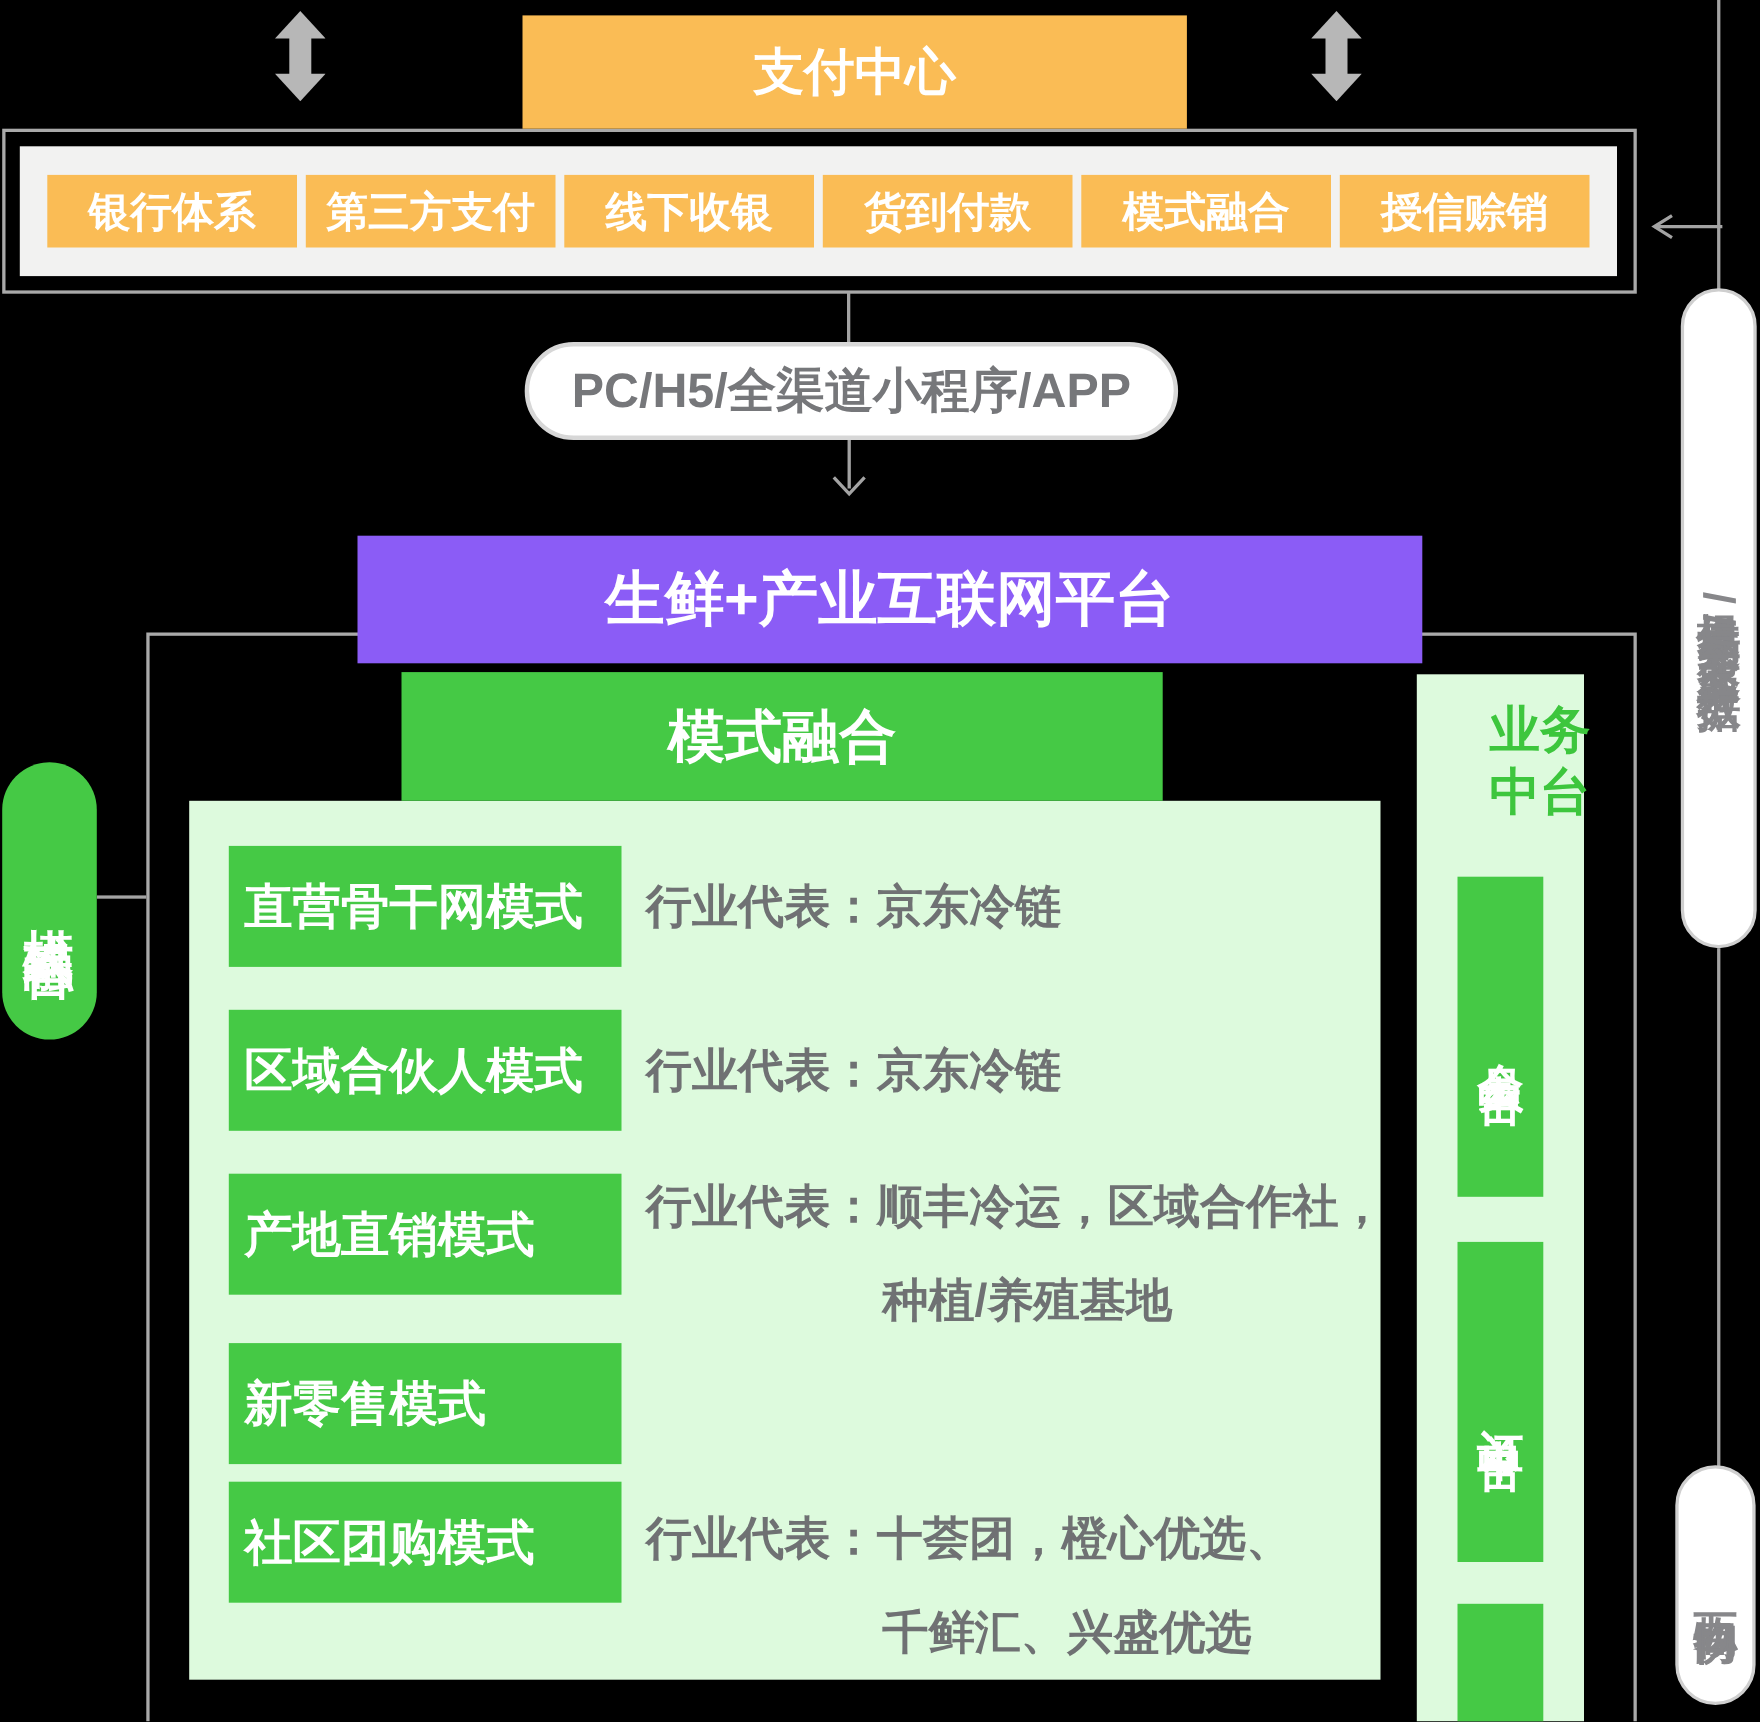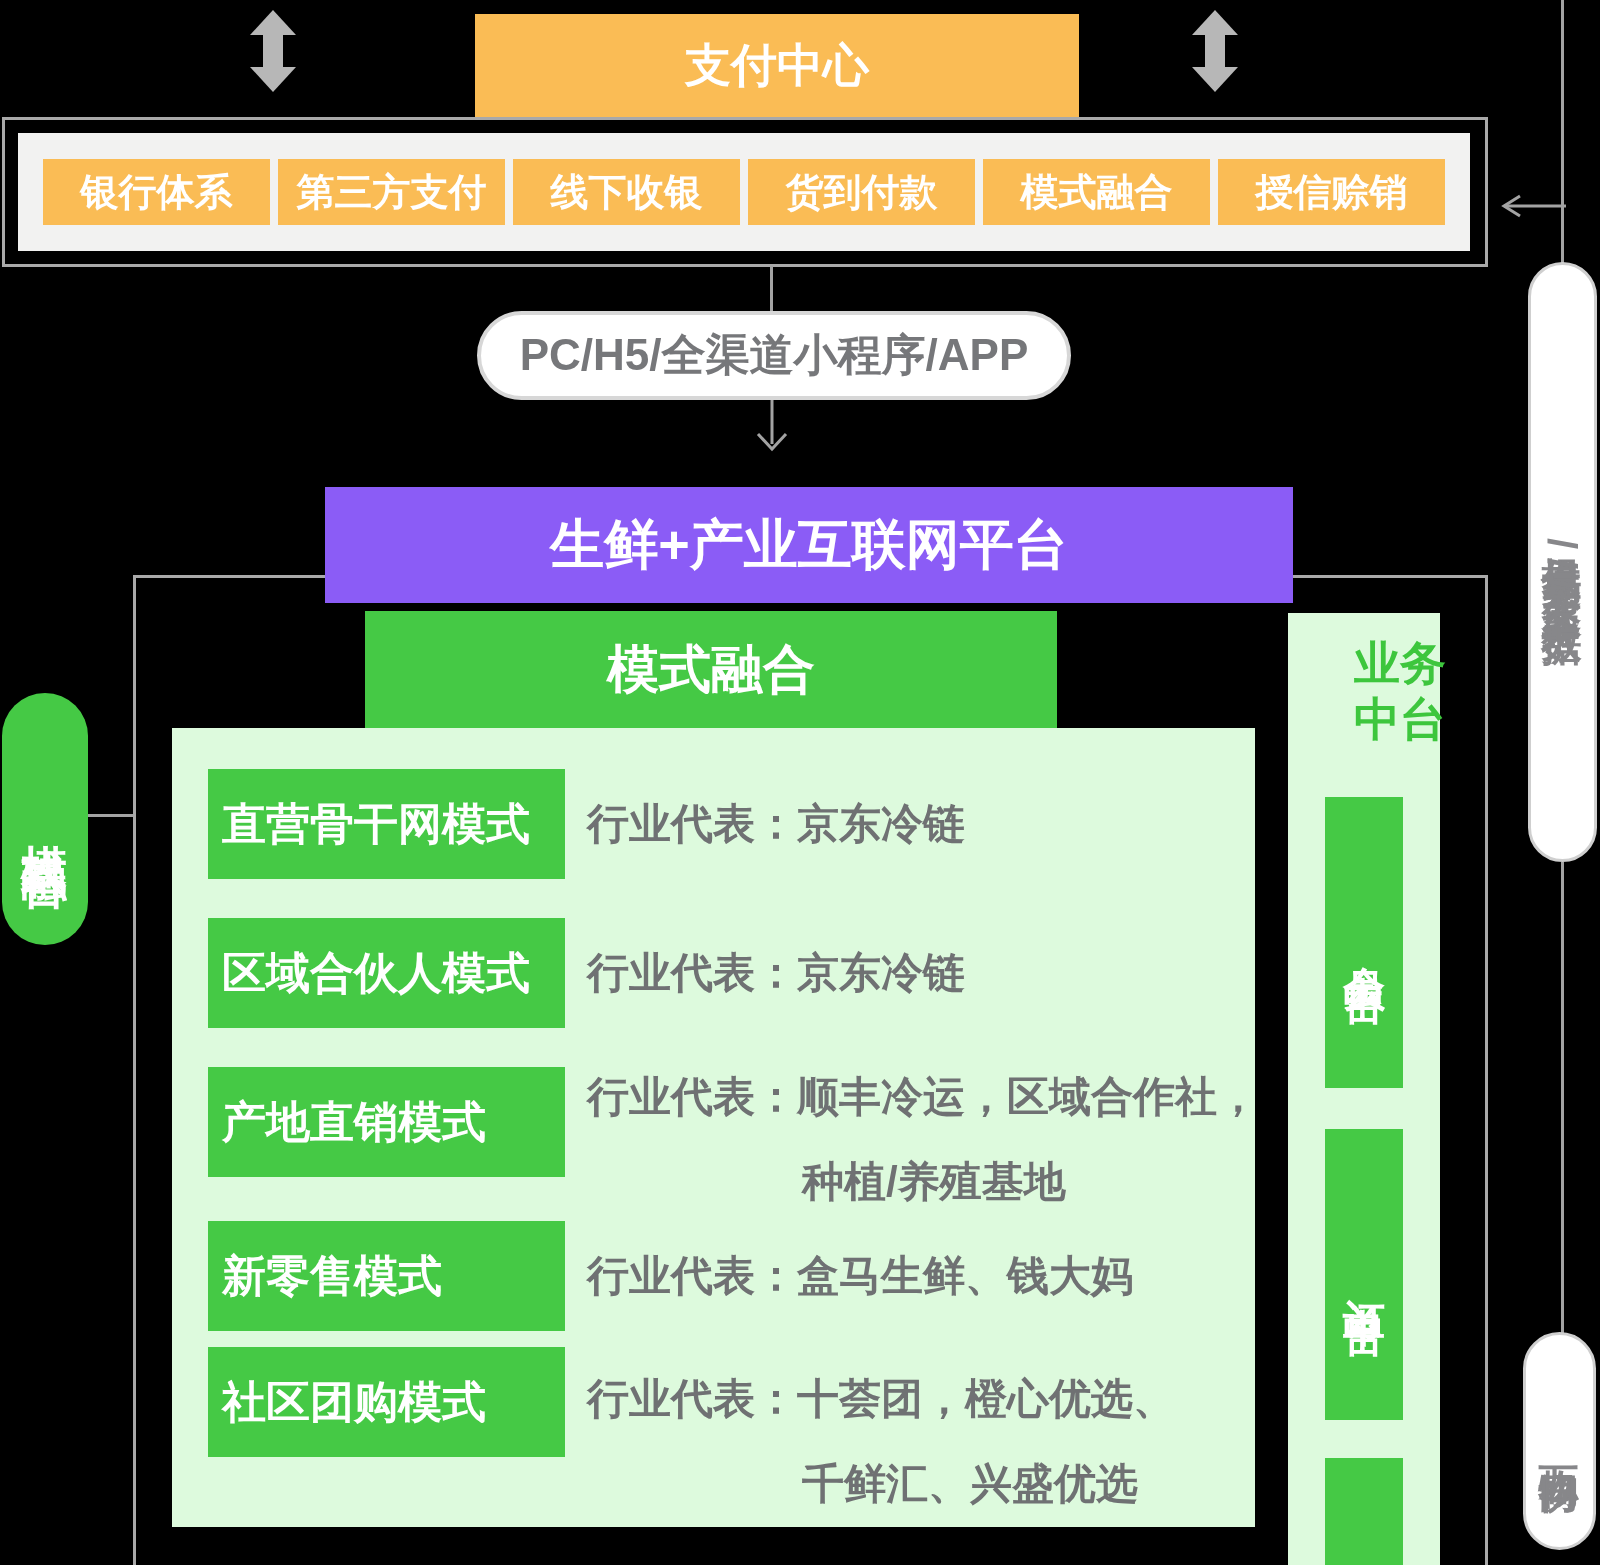--- a/index.html
+++ b/index.html
@@ -123,24 +123,20 @@
 
     </div>
 
     <div class="item-box" style="top:339px">产地直销模式</div>
     <div class="item-rep offset" style="top:339px">
       <span>行业代表：顺丰冷运，区域合作社，</span>
       <span class="rep2">种植/养殖基地</span>
     </div>
 
     <div class="item-box" style="top:493px">新零售模式</div>
-    <div class="item-rep" style="top:493px">
-      <span>行业代表：盒马生鲜、钱大妈</span>
-
-    </div>
 
     <div class="item-box" style="top:619px">社区团购模式</div>
     <div class="item-rep offset" style="top:641px">
       <span>行业代表：十荟团，橙心优选、</span>
       <span class="rep2">千鲜汇、兴盛优选</span>
     </div>
   </div>
 
   <div class="abs biz-panel">
     <div class="biz-title">业务

